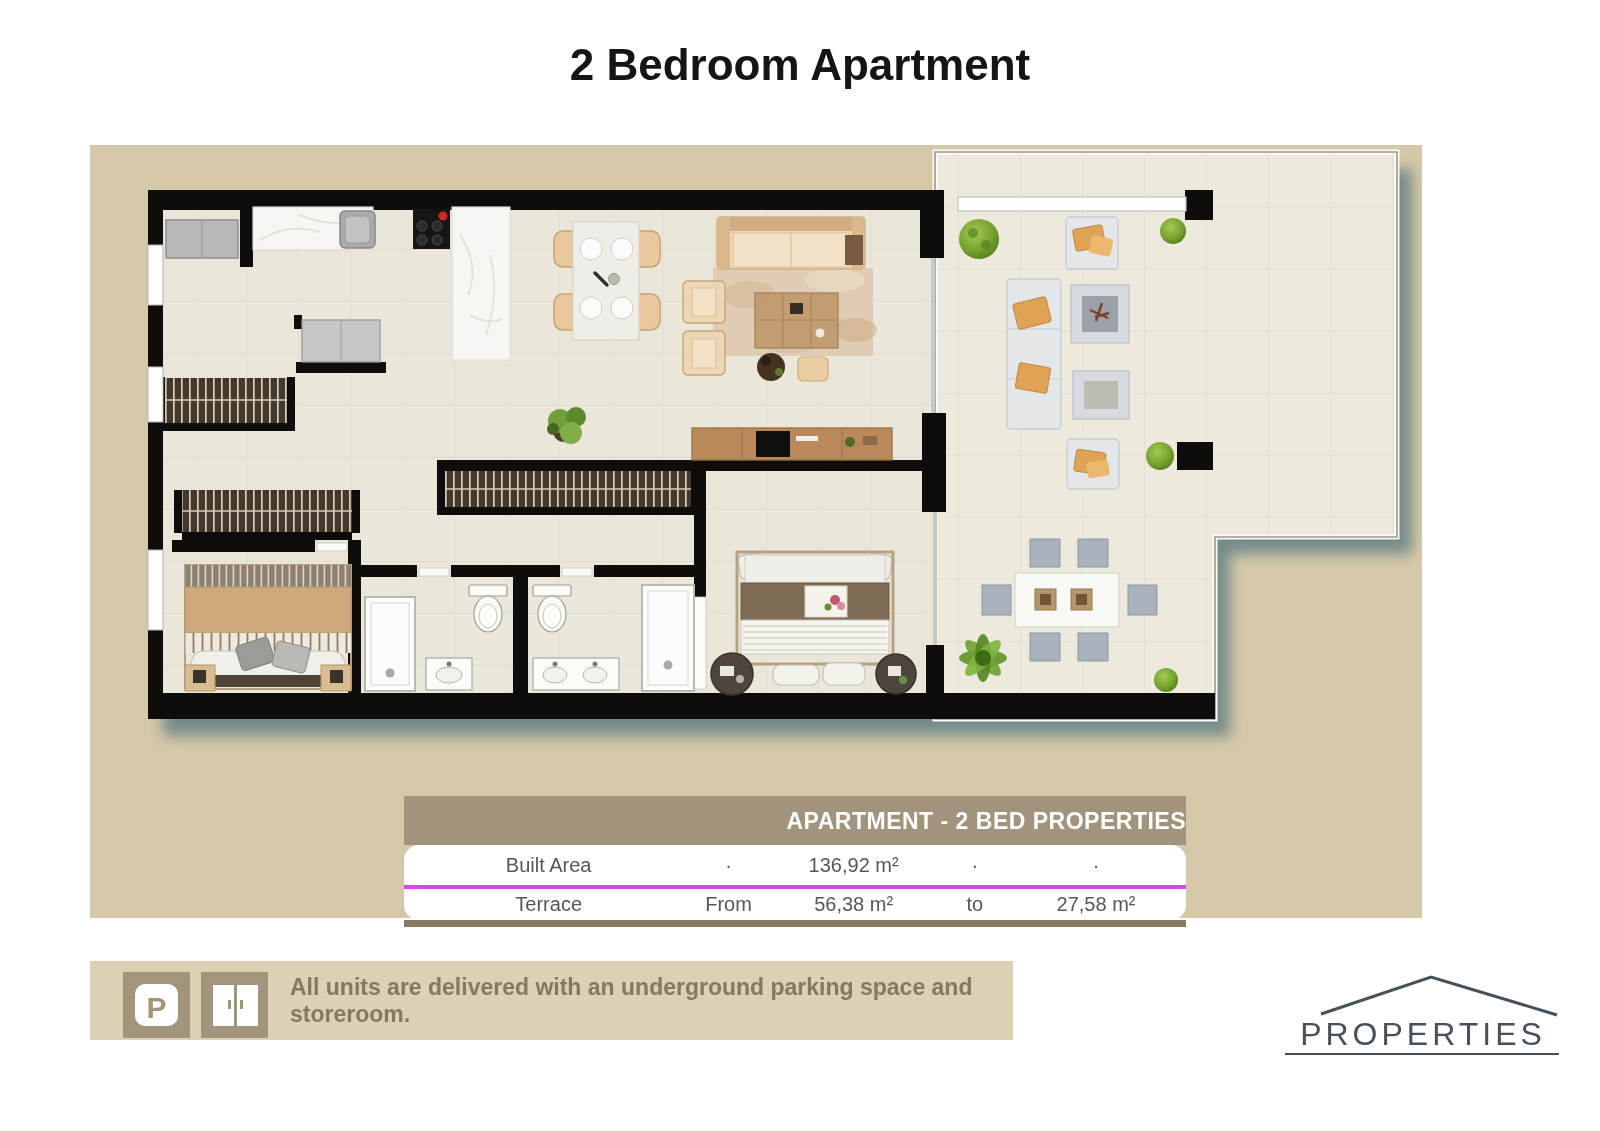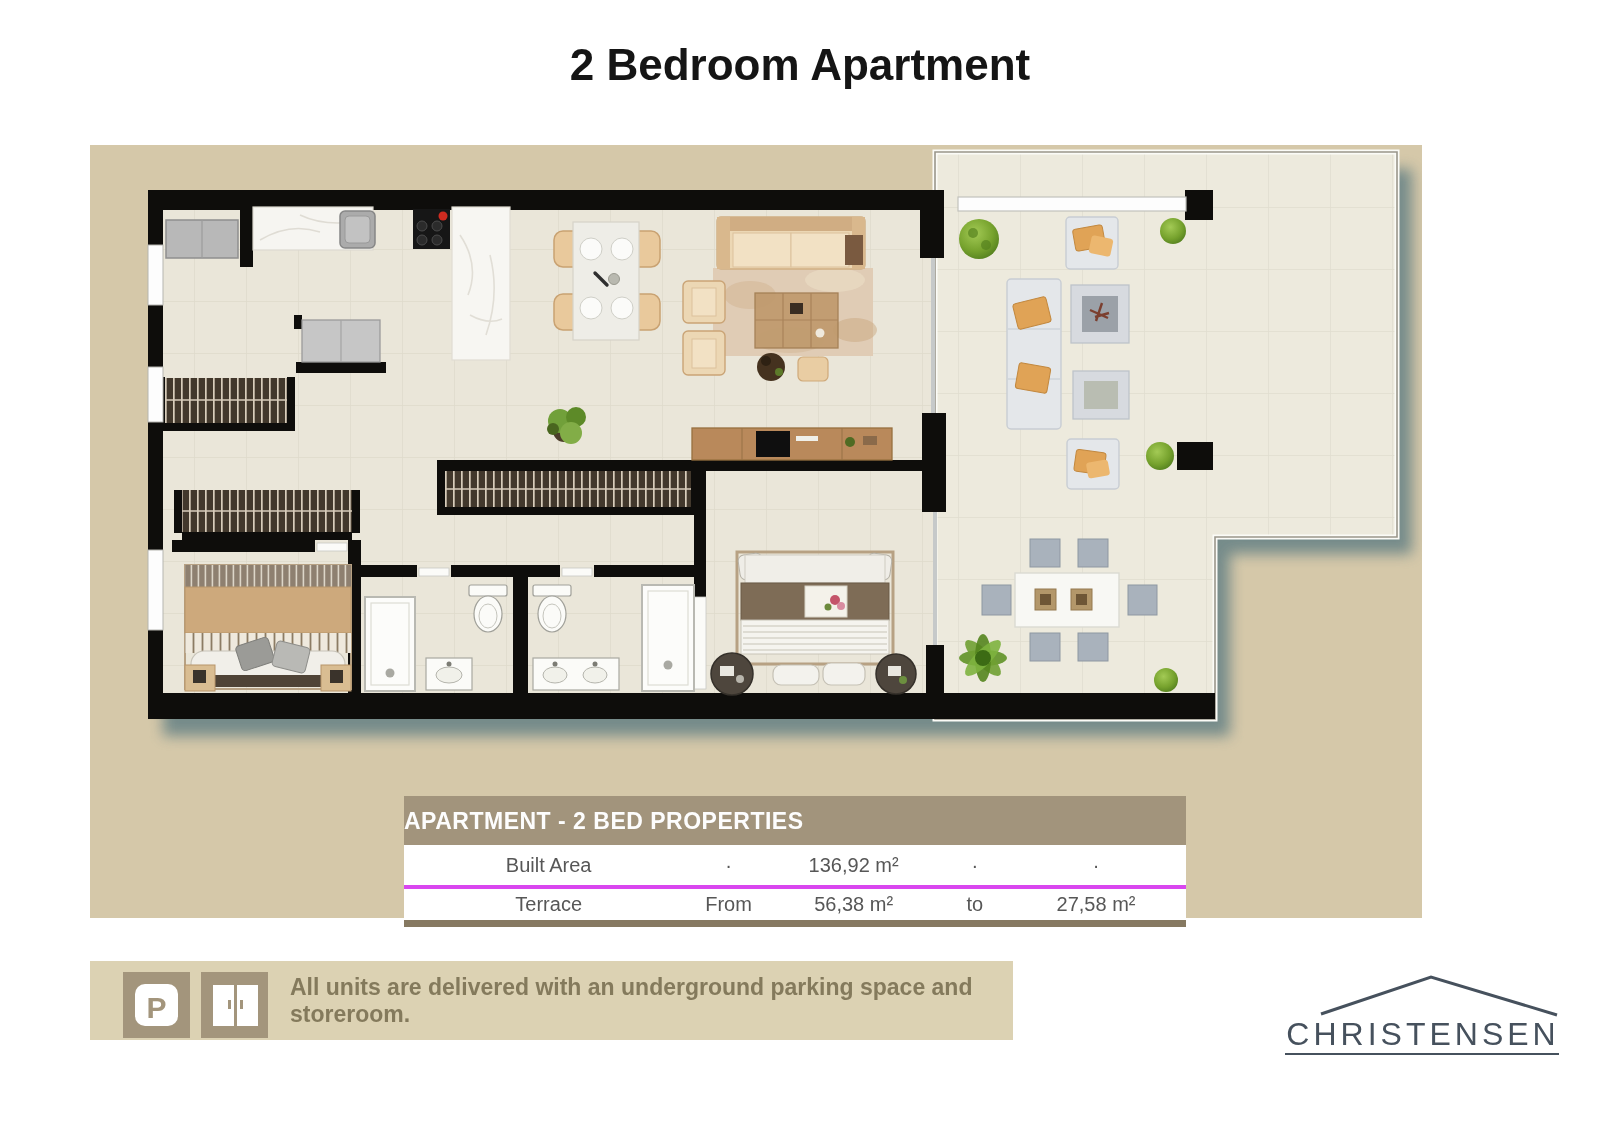--- a/index.html
+++ b/index.html
@@ -8,22 +8,22 @@
   .title{position:absolute;top:40px;left:0;right:0;text-align:center;margin:0;
          font-size:44px;font-weight:700;color:#151515;letter-spacing:0px;}
   .panel{position:absolute;left:90px;top:145px;width:1332px;height:773px;
          background:var(--panel,#d5c8a9);}
   .panel svg{position:absolute;left:0;top:0;}
 
   
   .spec-table{position:absolute;left:404px;top:796px;width:782px;z-index:5;
               border-bottom:7px solid #867961;}
   .spec-header{background:var(--table-header-bg,#a2947c);color:#fdfdfd;height:49px;
-               line-height:50px;text-align:left;font-size:23px;font-weight:700;letter-spacing:.5px;}
-  .spec-body{background:#fff;}
+               line-height:50px;text-align:right;font-size:23px;font-weight:700;letter-spacing:.5px;}
+  .spec-body{background:#fff;border-radius:15px;}
   .spec-row{display:grid;grid-template-columns:37% 9% 23% 8% 23%;align-items:center;
             font-size:20px;color:#575757;}
   .spec-row div{text-align:center;}
   .row-1{height:40px;}
   .row-2{height:31px;border-top:4px solid #d946ef;}
 
   
   .info-bar{position:absolute;left:90px;top:961px;width:923px;height:79px;
             background:var(--bar-bg,#dcd2b3);}
   .badge{position:absolute;top:11px;width:67px;height:66px;background:var(--icon-bg,#a3957c);}
@@ -412,17 +412,17 @@
           <div class="handle"></div>
         </div>
     </div>
     <div class="info-text">All units are delivered with an underground parking space and storeroom.</div>
   </div>
 
   <div class="logo">
     <svg class="logo-roof" width="280" height="46" viewBox="0 0 280 46">
       <polyline points="38,42 148,5 274,43" fill="none" stroke="#46515d" stroke-width="3" stroke-linejoin="miter"></polyline>
     </svg>
-    <div class="logo-line1">CHRISTENSEN</div>
+    <div class="logo-line1">PROPERTIES</div>
     <div class="logo-rule"></div>
   </div>
 
 </div>
 
 </body></html>

